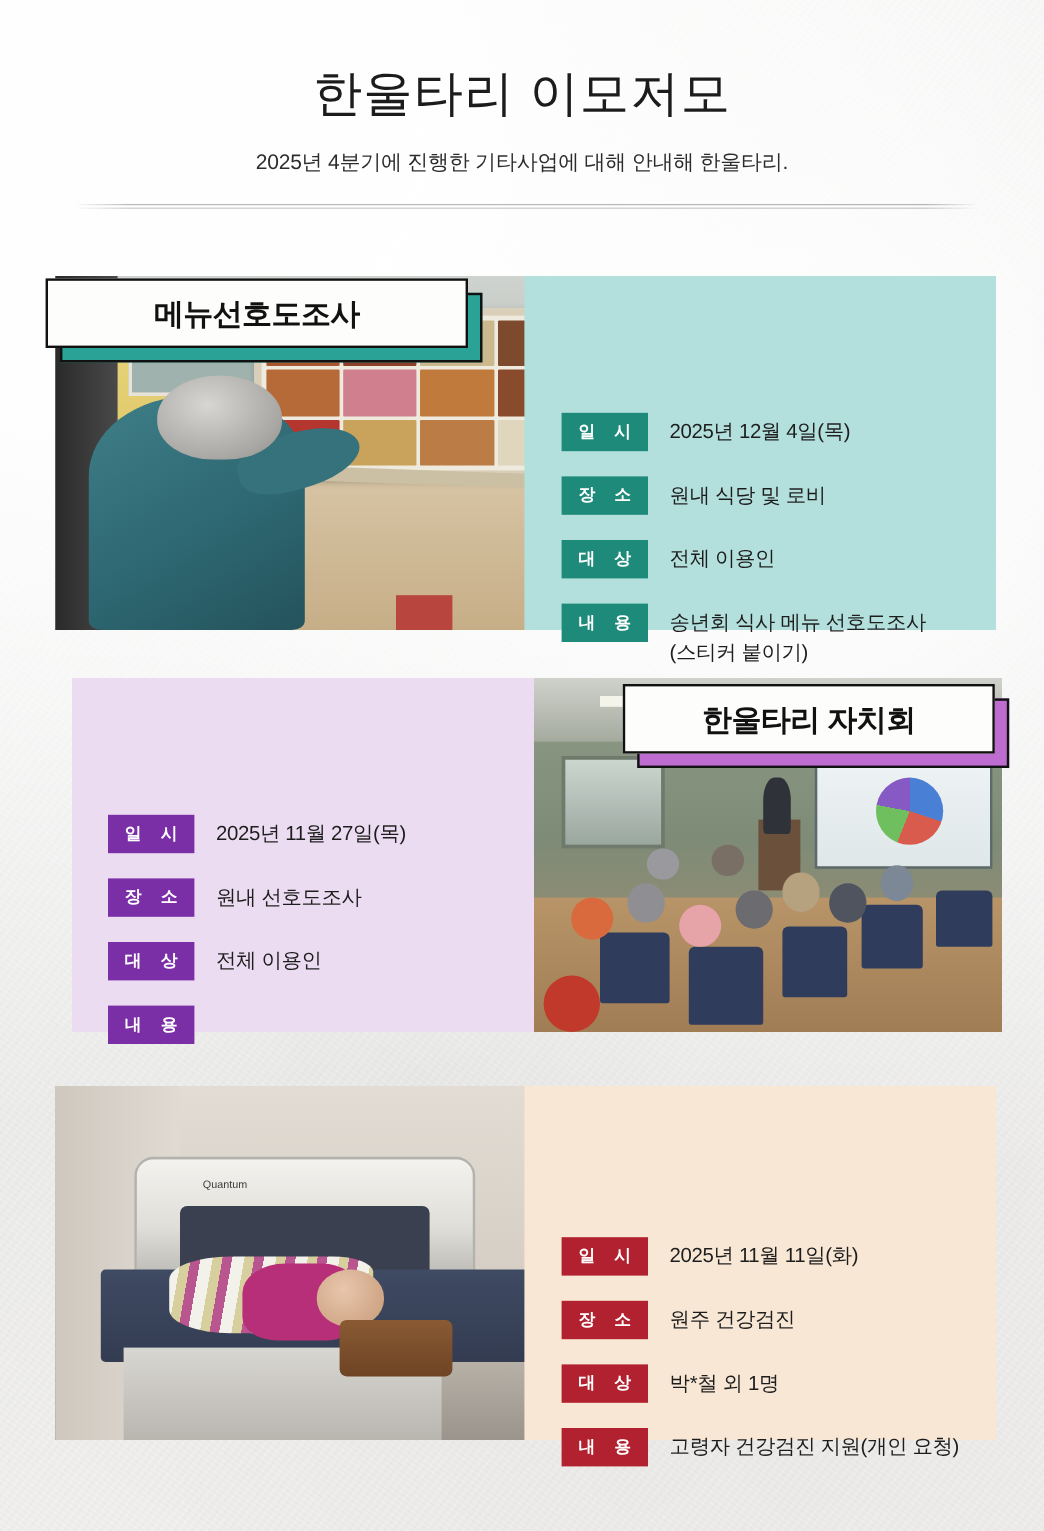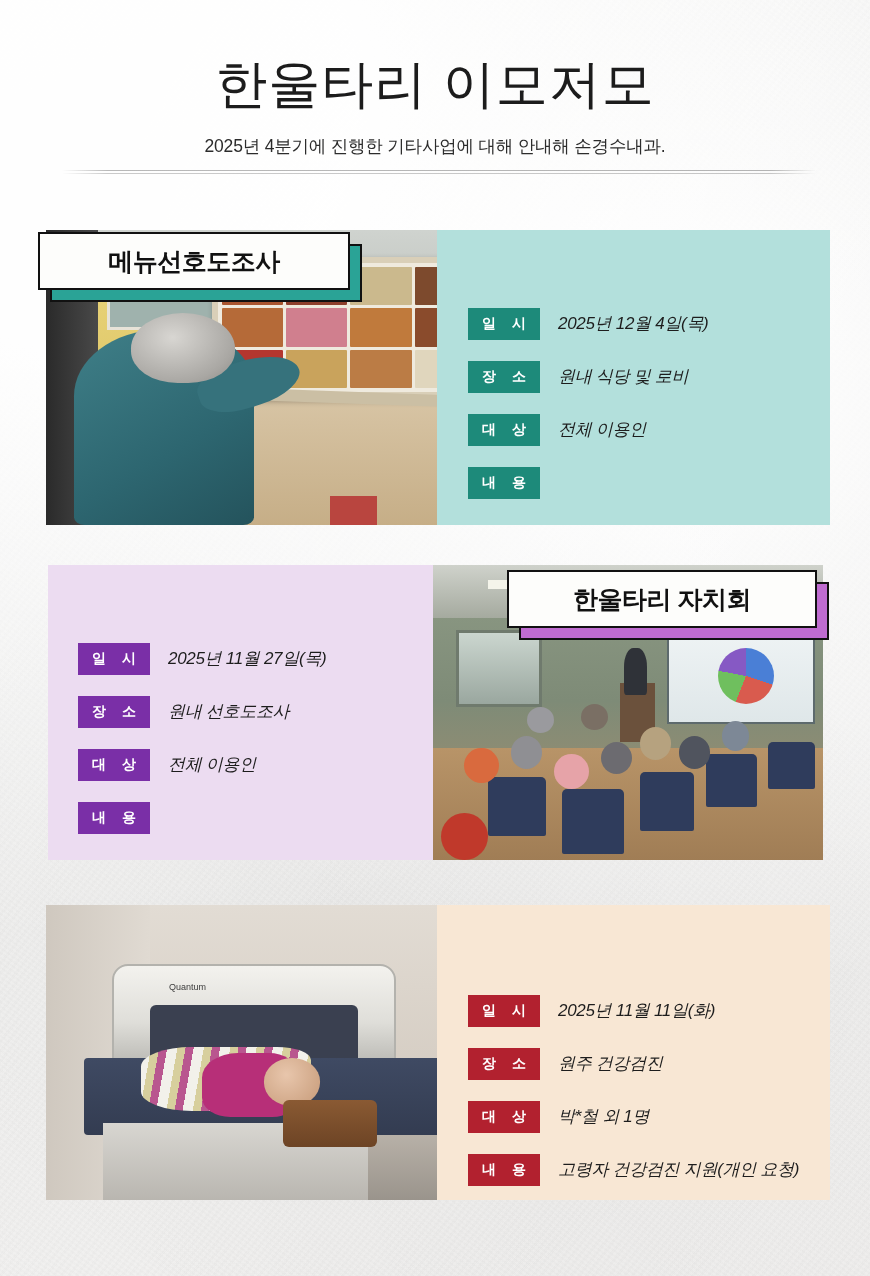--- a/index.html
+++ b/index.html
@@ -19,21 +19,21 @@
       radial-gradient(circle at 88% 88%, rgba(0,0,0,.02) 0 12%, rgba(0,0,0,0) 50%),
       repeating-linear-gradient(35deg, rgba(0,0,0,.012) 0 2px, rgba(255,255,255,.012) 2px 4px),
       repeating-linear-gradient(-52deg, rgba(0,0,0,.010) 0 3px, rgba(255,255,255,.010) 3px 6px),
       linear-gradient(160deg, #f6f6f5 0%, #efefee 45%, #f3f2f1 100%);
   }
 
   
   .header { position: absolute; left: 0; top: 0; width: 870px; }
   .main-title {
     text-align: center;
-    font-size: 52px;
+    font-size: 41px;
     line-height: 1;
     letter-spacing: 1px;
     color: #1c1c1c;
     font-weight: 400;
     padding-top: 58px;
     text-shadow: 0 1px 0 rgba(255,255,255,.7);
   }
   .sub-title {
     text-align: center;
     font-size: 17.5px;
@@ -47,21 +47,21 @@
   .divider::before, .divider::after {
     content: ""; position: absolute; left: 0; width: 100%; height: 1px;
     background: linear-gradient(90deg, rgba(160,160,160,0) 0%, #b9b9b9 6%, #b4b4b4 94%, rgba(160,160,160,0) 100%);
   }
   .divider::before { top: 0; }
   .divider::after { top: 3px; opacity: .75; }
 
   
   .section { position: absolute; }
   .sec1 { left: 0; top: 230px; width: 870px; height: 345px; }
-  .sec2 { left: 0; top: 565px; width: 730px; height: 340px; }
+  .sec2 { left: 12px; top: 565px; width: 730px; height: 340px; }
   .sec3 { left: 0; top: 905px; width: 870px; height: 340px; }
 
   .panel { position: absolute; top: 0; height: 295px; }
   .panel.teal   { background: #b3e0dc; left: 437px; width: 393px; }
   .panel.purple { background: #ecdcf1; left: 48px;  width: 385px; }
   .panel.beige  { background: #f8e7d4; left: 437px; width: 393px; }
 
   .photo {
     position: absolute; top: 0; height: 295px; overflow: hidden;
     background: #8d8d8d;
@@ -91,48 +91,48 @@
     position: absolute; left: 0; top: 0;
     width: 100%; height: 100%;
     background: #fdfdfb;
     border: 2px solid #111;
     display: flex; align-items: center; justify-content: center;
     z-index: 3;
   }
   .badge-title .face span {
     font-size: 25px; font-weight: 700; color: #111; letter-spacing: -.5px;
   }
-  .bt1 { left: 38px;  top: 2px;  width: 312px; }
+  .bt1 { left: 38px;  top: 2px;  width: 352px; }
   .bt1 .shadow { background: #2aa396; }
   .bt2 { left: 507px; top: 5px;  width: 310px; }
   .bt2 .shadow { background: #bf6cd0; }
   .bt3 { left: 38px;  top: 10px; width: 310px; }
   .bt3 .shadow { background: #c8515f; }
 
   
-  .info { position: absolute; }
+  .info { position: absolute; margin-top: 36px; }
   .info.i1 { left: 468px; top: 78px; }
   .info.i2 { left: 78px;  top: 78px; }
   .info.i3 { left: 468px; top: 90px; }
 
   .row { display: flex; align-items: flex-start; margin-bottom: 21px; }
   .chip {
     flex: 0 0 auto;
     width: 72px; height: 32px;
     display: flex; align-items: center; justify-content: center;
     font-size: 14px; font-weight: 700; color: #fff;
     letter-spacing: 6px; text-indent: 6px;
   }
   .chip.teal   { background: #1d8a7a; }
   .chip.purple { background: #7a2fa7; }
   .chip.red    { background: #b2212f; }
   .val {
     margin-left: 18px;
     font-size: 17px; line-height: 25px; color: #1d1d1d;
-    padding-top: 3px; white-space: pre-line; letter-spacing: -.3px; font-style: italic;
+    padding-top: 3px; white-space: pre-line; letter-spacing: -.3px;
   }
 
   
   .ph { position: absolute; }
 
   
   .p1-room { inset: 0; background: linear-gradient(180deg,#cfd3cf 0%,#b9bdb6 40%,#c8bda6 100%); }
   .p1-wall { left: 10%; top: 4%; width: 46%; height: 44%; background: linear-gradient(180deg,#ecd77e 0%,#e0c96c 100%); }
   .p1-win  { left: 13%; top: 14%; width: 36%; height: 20%; background: #9fb2ad; border: 3px solid #e7e3d8; }
   .p1-floor{ left: 8%; top: 58%; width: 92%; height: 42%; background: linear-gradient(180deg,#d7c4a4 0%,#c6ae87 100%); }
@@ -208,21 +208,21 @@
   .p3-pillow { left: 50%; top: 66%; width: 20%; height: 16%; background: linear-gradient(180deg,#8a5a33,#6d4425); border-radius: 6px; }
   .p3-label { left: 26%; top: 26%; width: 18%; height: 5%; color:#3c3c3c; font-size: 9px; font-family:"Liberation Sans",sans-serif; }
 </style>
 </head>
 <body>
 
 <div class="page">
 
   <div class="header">
     <div class="main-title">한울타리 이모저모</div>
-    <div class="sub-title">2025년 4분기에 진행한 기타사업에 대해 안내해 손경수내과.</div>
+    <div class="sub-title">2025년 4분기에 진행한 기타사업에 대해 안내해 한울타리.</div>
   </div>
   <div class="divider"></div>
 
   <div class="section sec1">
 
     <div class="photo left">
       <div class="ph p1-room"></div>
       <div class="ph p1-wall"></div>
       <div class="ph p1-win"></div>
       <div class="ph p1-floor"></div>
@@ -268,20 +268,22 @@
       <div class="row">
         <div class="chip teal">장 소</div>
         <div class="val">원내 식당 및 로비</div>
       </div>
       <div class="row">
         <div class="chip teal">대 상</div>
         <div class="val">전체 이용인</div>
       </div>
       <div class="row">
         <div class="chip teal">내 용</div>
+        <div class="val">송년회 식사 메뉴 선호도조사
+(스티커 붙이기)</div>
       </div>
     </div>
   </div>
 
   <div class="section sec2">
 
     <div class="panel purple"></div>
 
     <div class="photo right">
       <div class="ph p2-back"></div>

